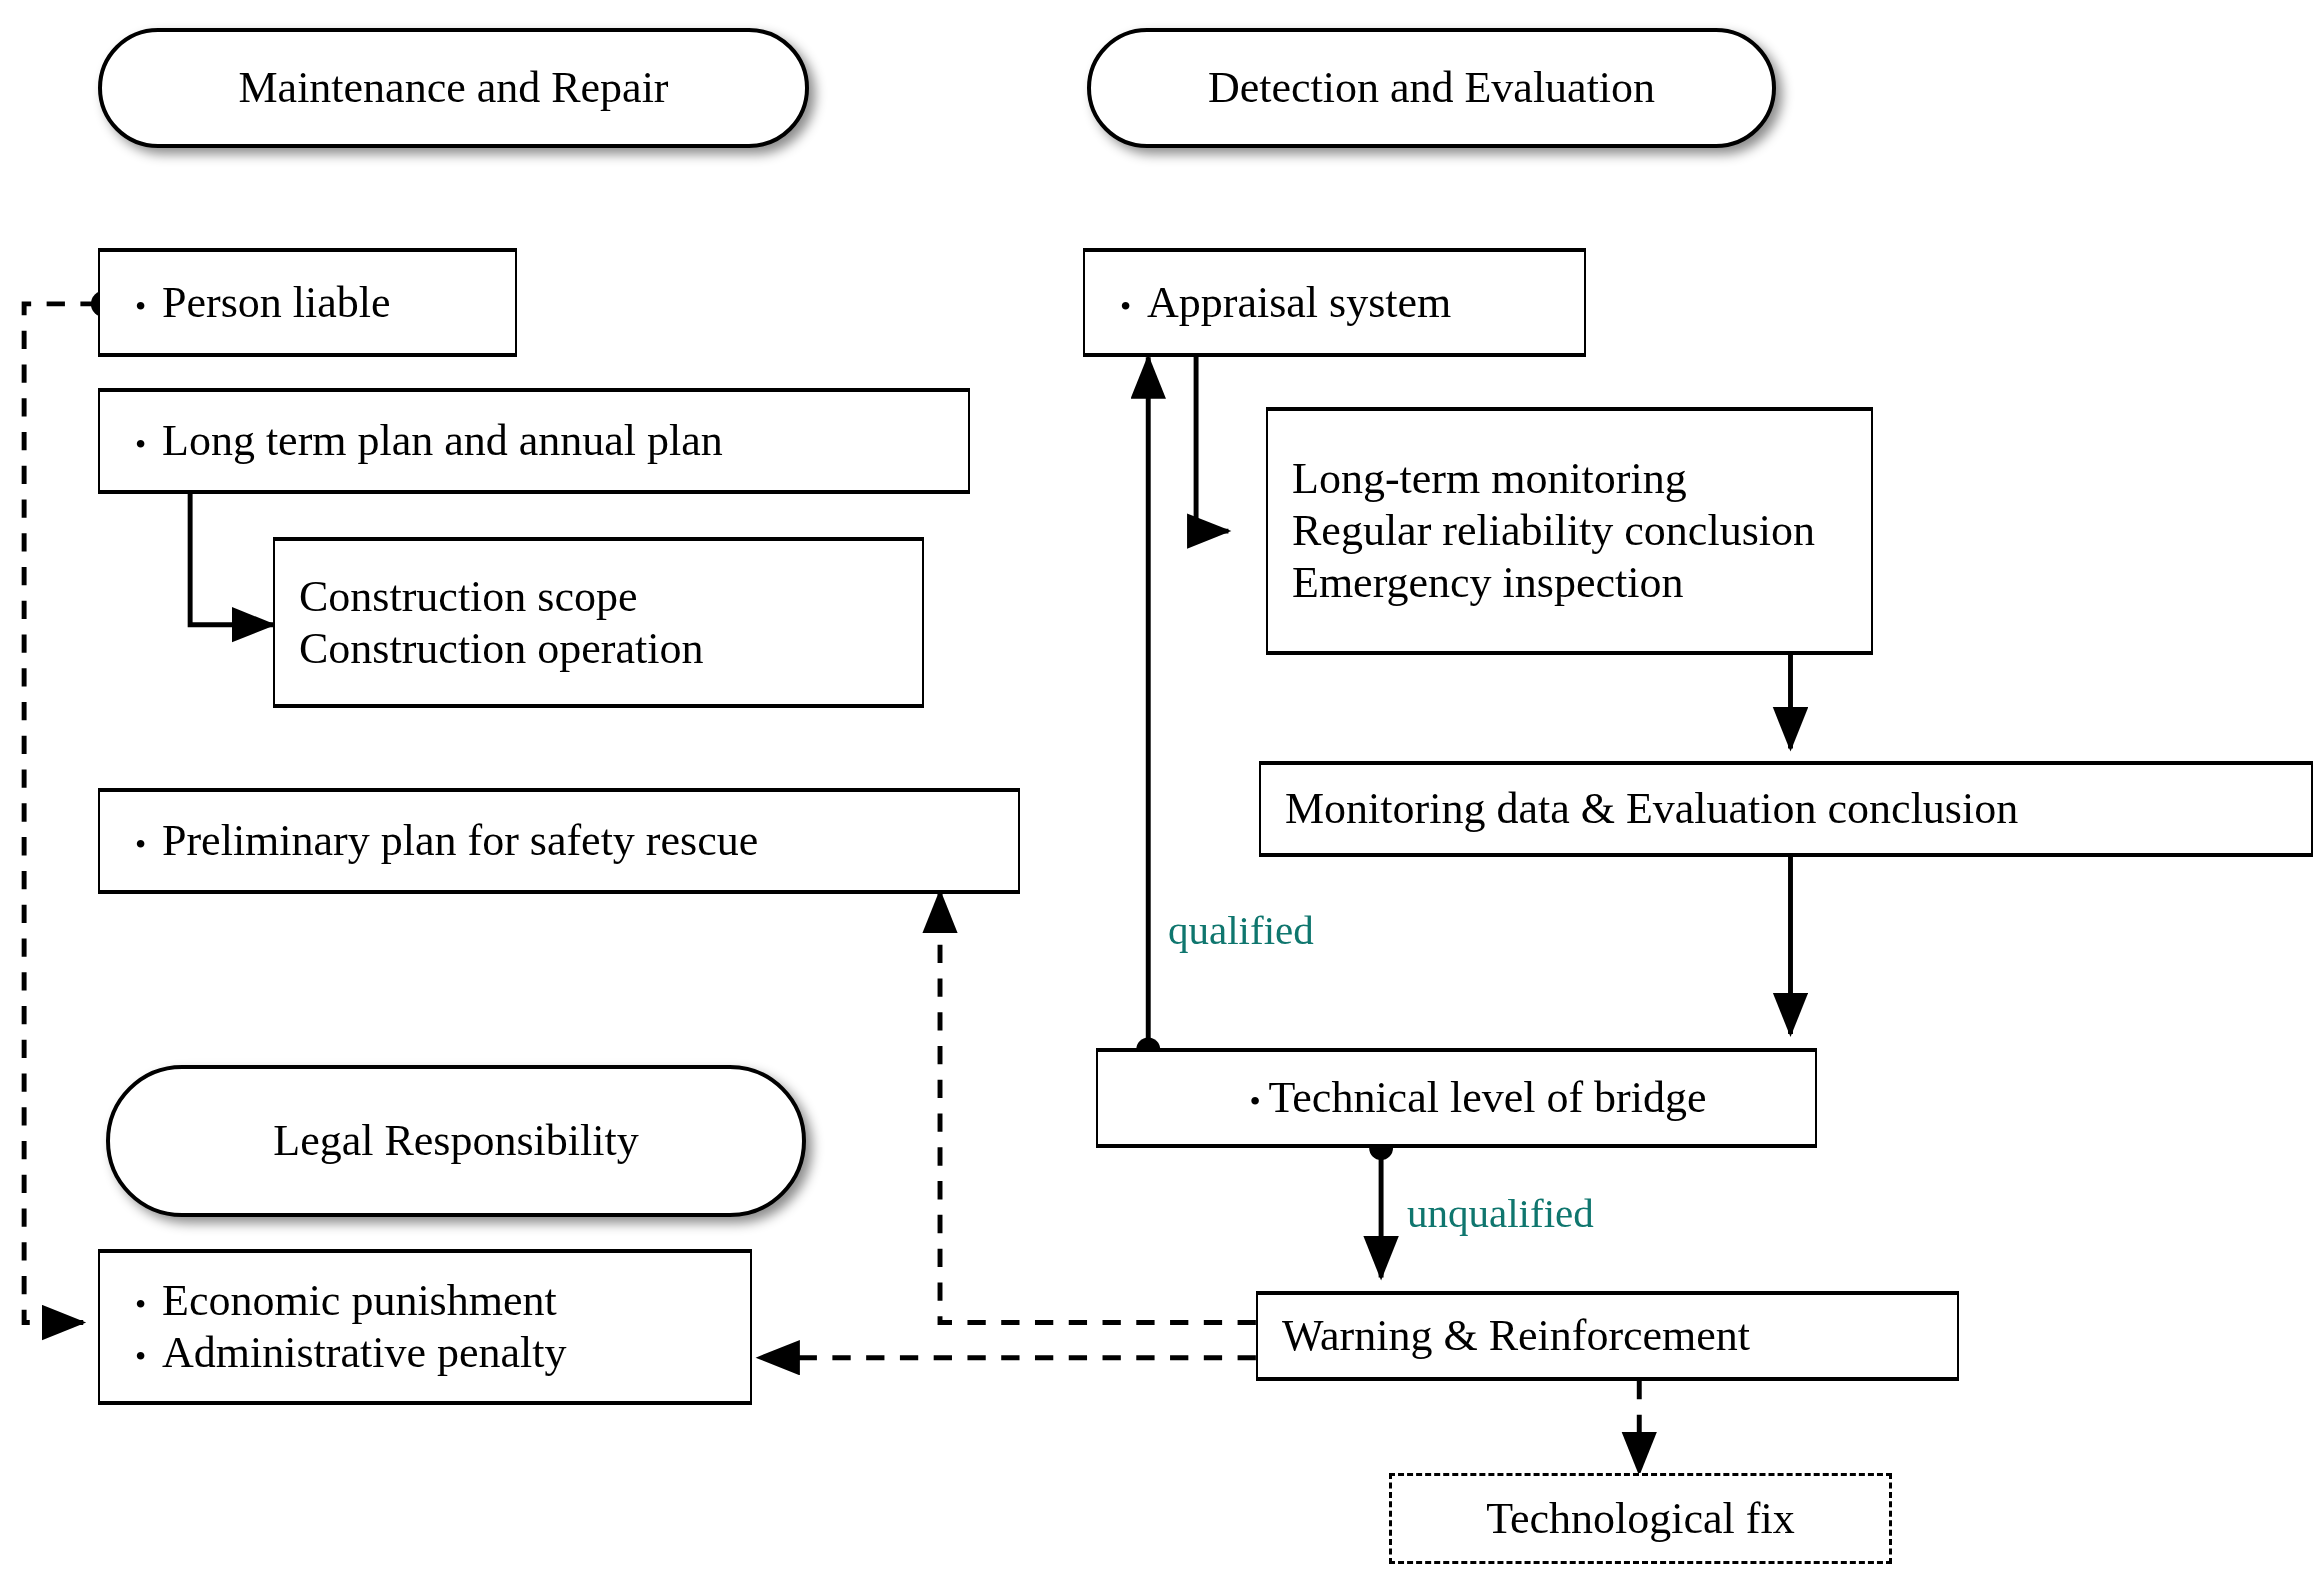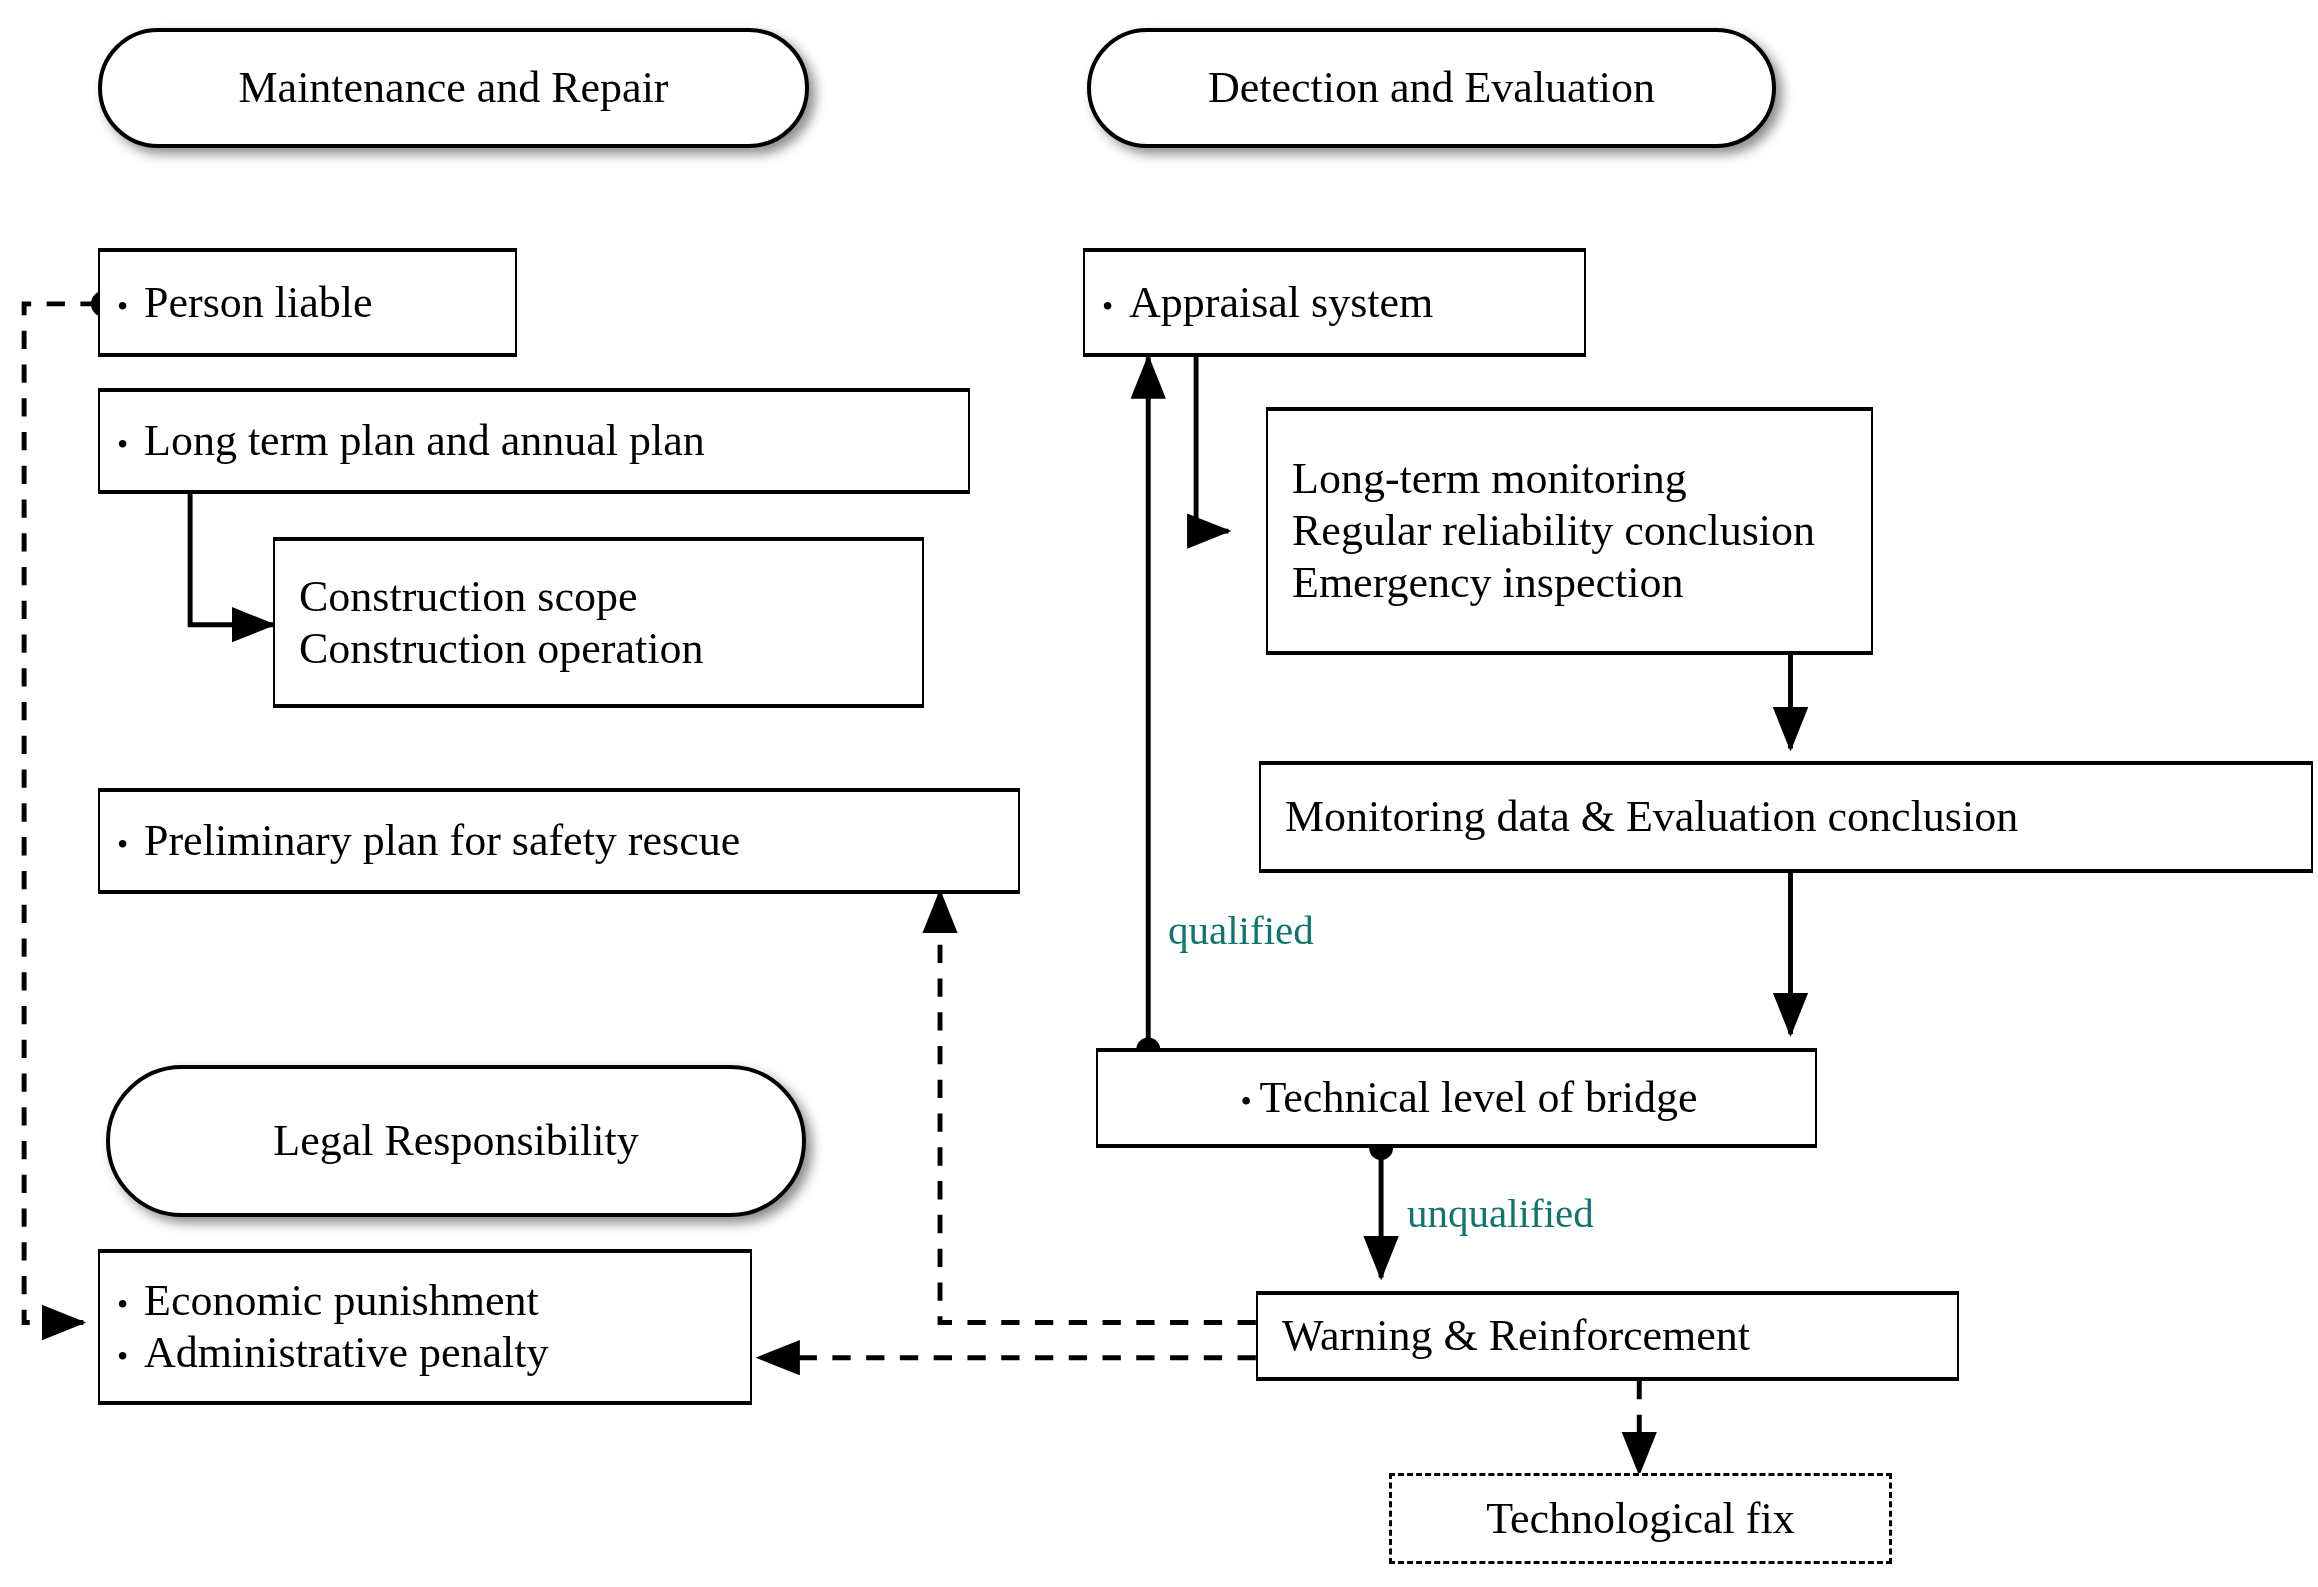--- a/index.html
+++ b/index.html
@@ -13,21 +13,21 @@
         color:#000;}
   
   .rect{border:2.1px solid #000;border-top-width:4.9px;border-bottom-width:4.9px;}
   .rect-dashed{border:3.5px dashed #000;background:#fff;}
   .pill{border:4.9px solid #000;border-radius:703px;
         align-items:flex-start;justify-content:center;
         box-shadow:6.3px 6.3px 11.3px rgba(0,0,0,0.45);}
 
   .line{font-size:44px;line-height:1.18;white-space:nowrap;}
   .pad{padding-left:24px;}
-  .bul{padding-left:17px;text-indent:0;}
+  .bul{padding-left:35px;text-indent:0;}
   .bul::before{content:"\2022";display:inline-block;width:27px;font-size:32px;
                vertical-align:middle;}
   .ctr{text-align:center;width:100%;}
 
   .edgelabel{position:absolute;font-size:41px;color:#0f766e;white-space:nowrap;}
 </style>
 </head>
 <body>
 
 <div id="stage">
@@ -105,21 +105,21 @@
   <div class="node rect" style="left:1083px;top:248px;width:503px;height:109px;">
     <div class="line bul pad">Appraisal system</div>
   </div>
 
   <div class="node rect" style="left:1266px;top:407px;width:607px;height:248px;">
     <div class="line pad">Long-term monitoring</div>
     <div class="line pad">Regular reliability conclusion</div>
     <div class="line pad">Emergency inspection</div>
   </div>
 
-  <div class="node rect" style="left:1259px;top:761px;width:1054px;height:112px;">
+  <div class="node rect" style="left:1259px;top:761px;width:1054px;height:96px;">
     <div class="line pad">Monitoring data &amp; Evaluation conclusion</div>
   </div>
 
   <div class="node rect" style="left:1096px;top:1048px;width:721px;height:100px;text-align:center;">
     <div class="line bul pad">Technical level of bridge</div>
   </div>
 
   <div class="node rect" style="left:1256px;top:1291px;width:703px;height:90px;">
     <div class="line pad">Warning &amp; Reinforcement</div>
   </div>

